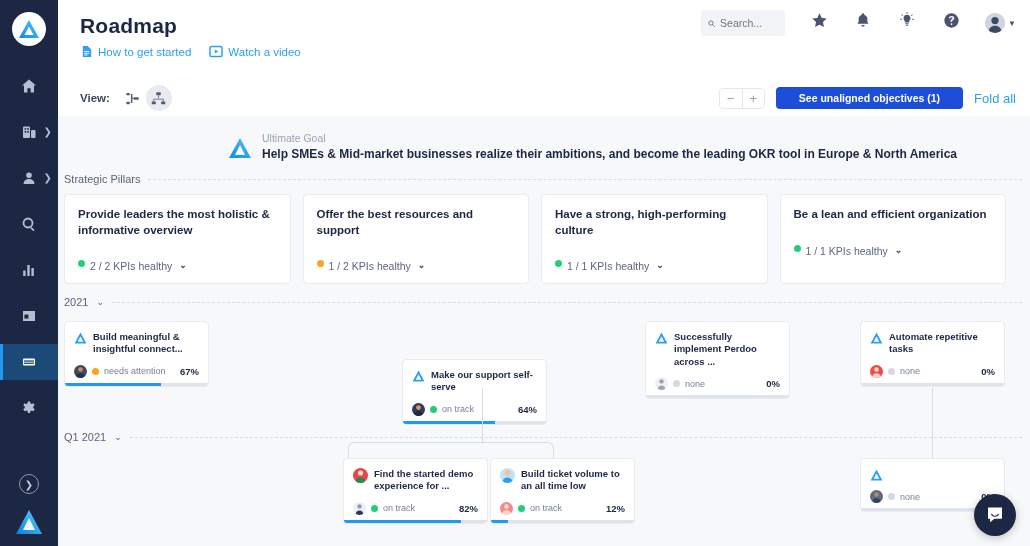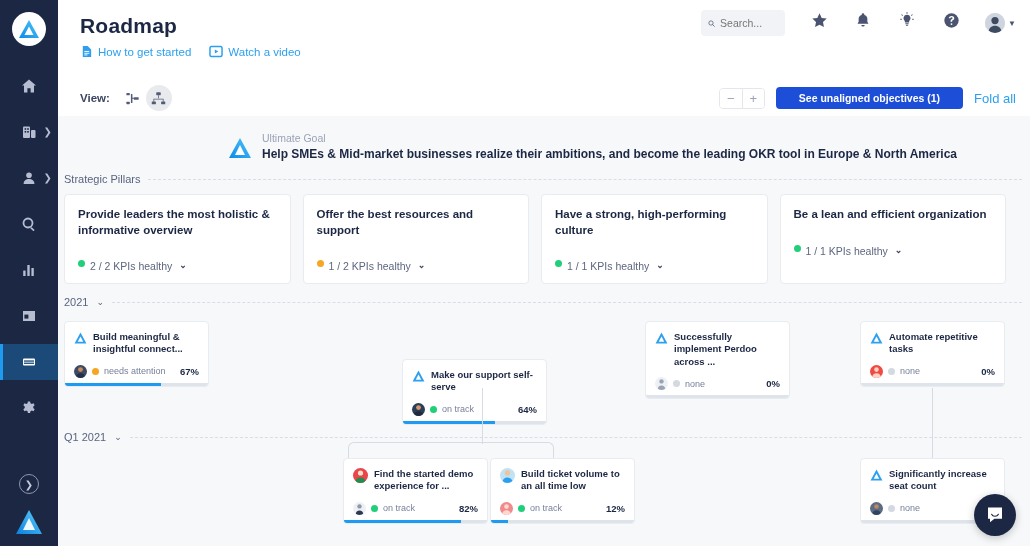--- a/index.html
+++ b/index.html
@@ -558,21 +558,20 @@
             <div class="obar-fill" style="width:12%"></div>
           </div>
         </div>
 
         <div class="ocard" style="left:802px; top:6px;">
           <div class="ocard-head">
             <svg class="ocard-ico" viewBox="0 0 14 13">
               <path d="M7 .6 L13.4 12.4 L.6 12.4 Z" fill="#2ca0ef"></path>
               <path d="M7 5 L10 10.6 L4 10.6 Z" fill="#ffffff"></path>
             </svg>
-            <div class="ocard-title">Significantly increase seat count</div>
           </div>
           <div class="ocard-foot">
             <span class="oavatar" style="background:#5c6a82">
               <svg width="13" height="13" viewBox="0 0 13 13">
                   <circle cx="6.5" cy="4.5" r="2.3" fill="#b98a63"></circle>
               <path d="M2 13 C2.3 9.7 4.2 8.3 6.5 8.3 C8.8 8.3 10.7 9.7 11 13 Z" fill="#2f4463"></path>
                 </svg>
             </span>
             <span class="dot" style="background:#d4d8e0"></span>
             <span class="ostat-txt">none</span>

